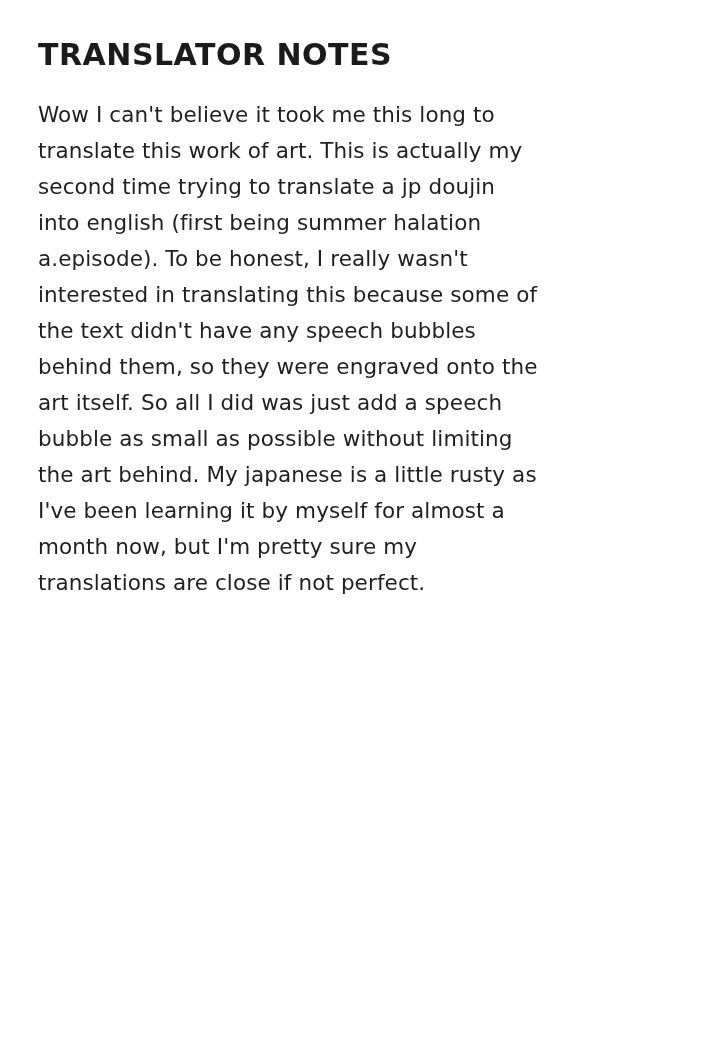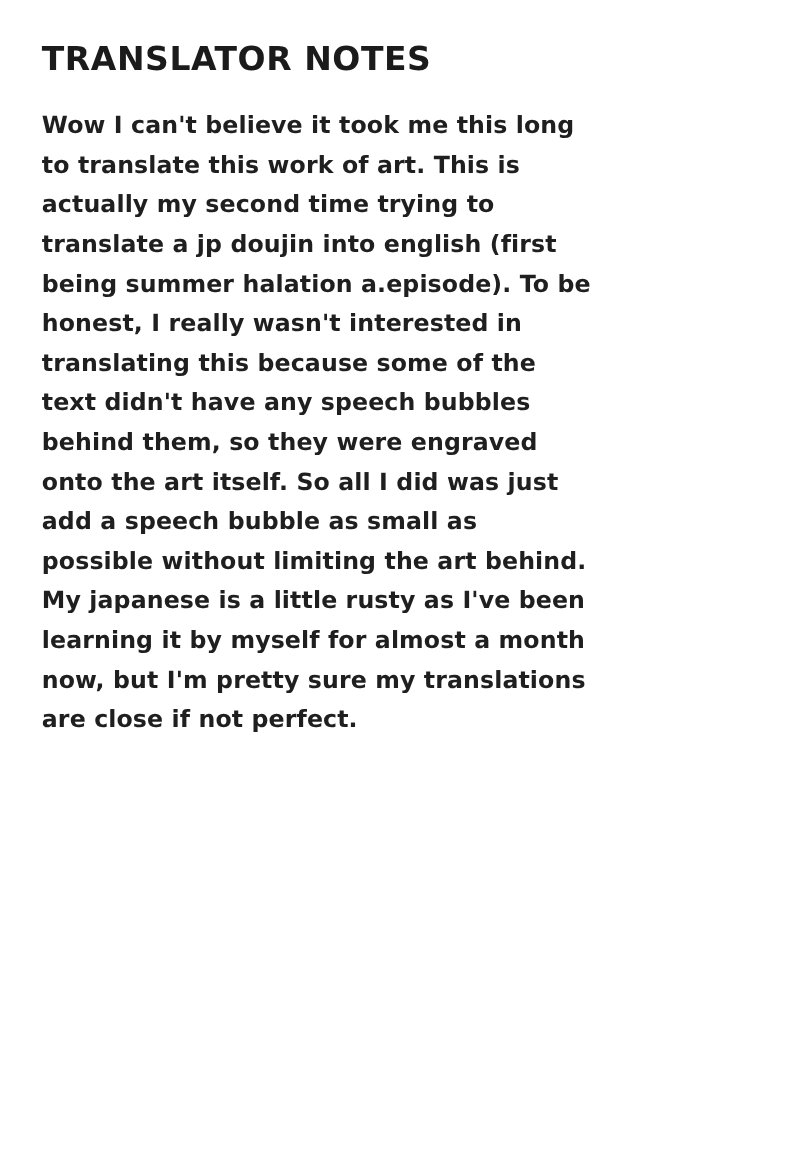--- a/index.html
+++ b/index.html
@@ -32,21 +32,21 @@
     text-transform: uppercase;
   }
   .body-text {
     font-family: "DejaVu Sans", sans-serif;
     font-size: 21.5px;
     line-height: 36px;
     color: #1f1f1f;
     letter-spacing: 0.1px;
     margin: 0 0 34px 0;
     max-width: 660px;
-    font-weight: 700;
+    font-weight: 400;
   }
   .body-text:last-of-type {
     margin-bottom: 0;
   }
 </style>
 </head>
 <body>
 
 <div class="page">
   <h1 class="doc-title">TRANSLATOR NOTES</h1>

